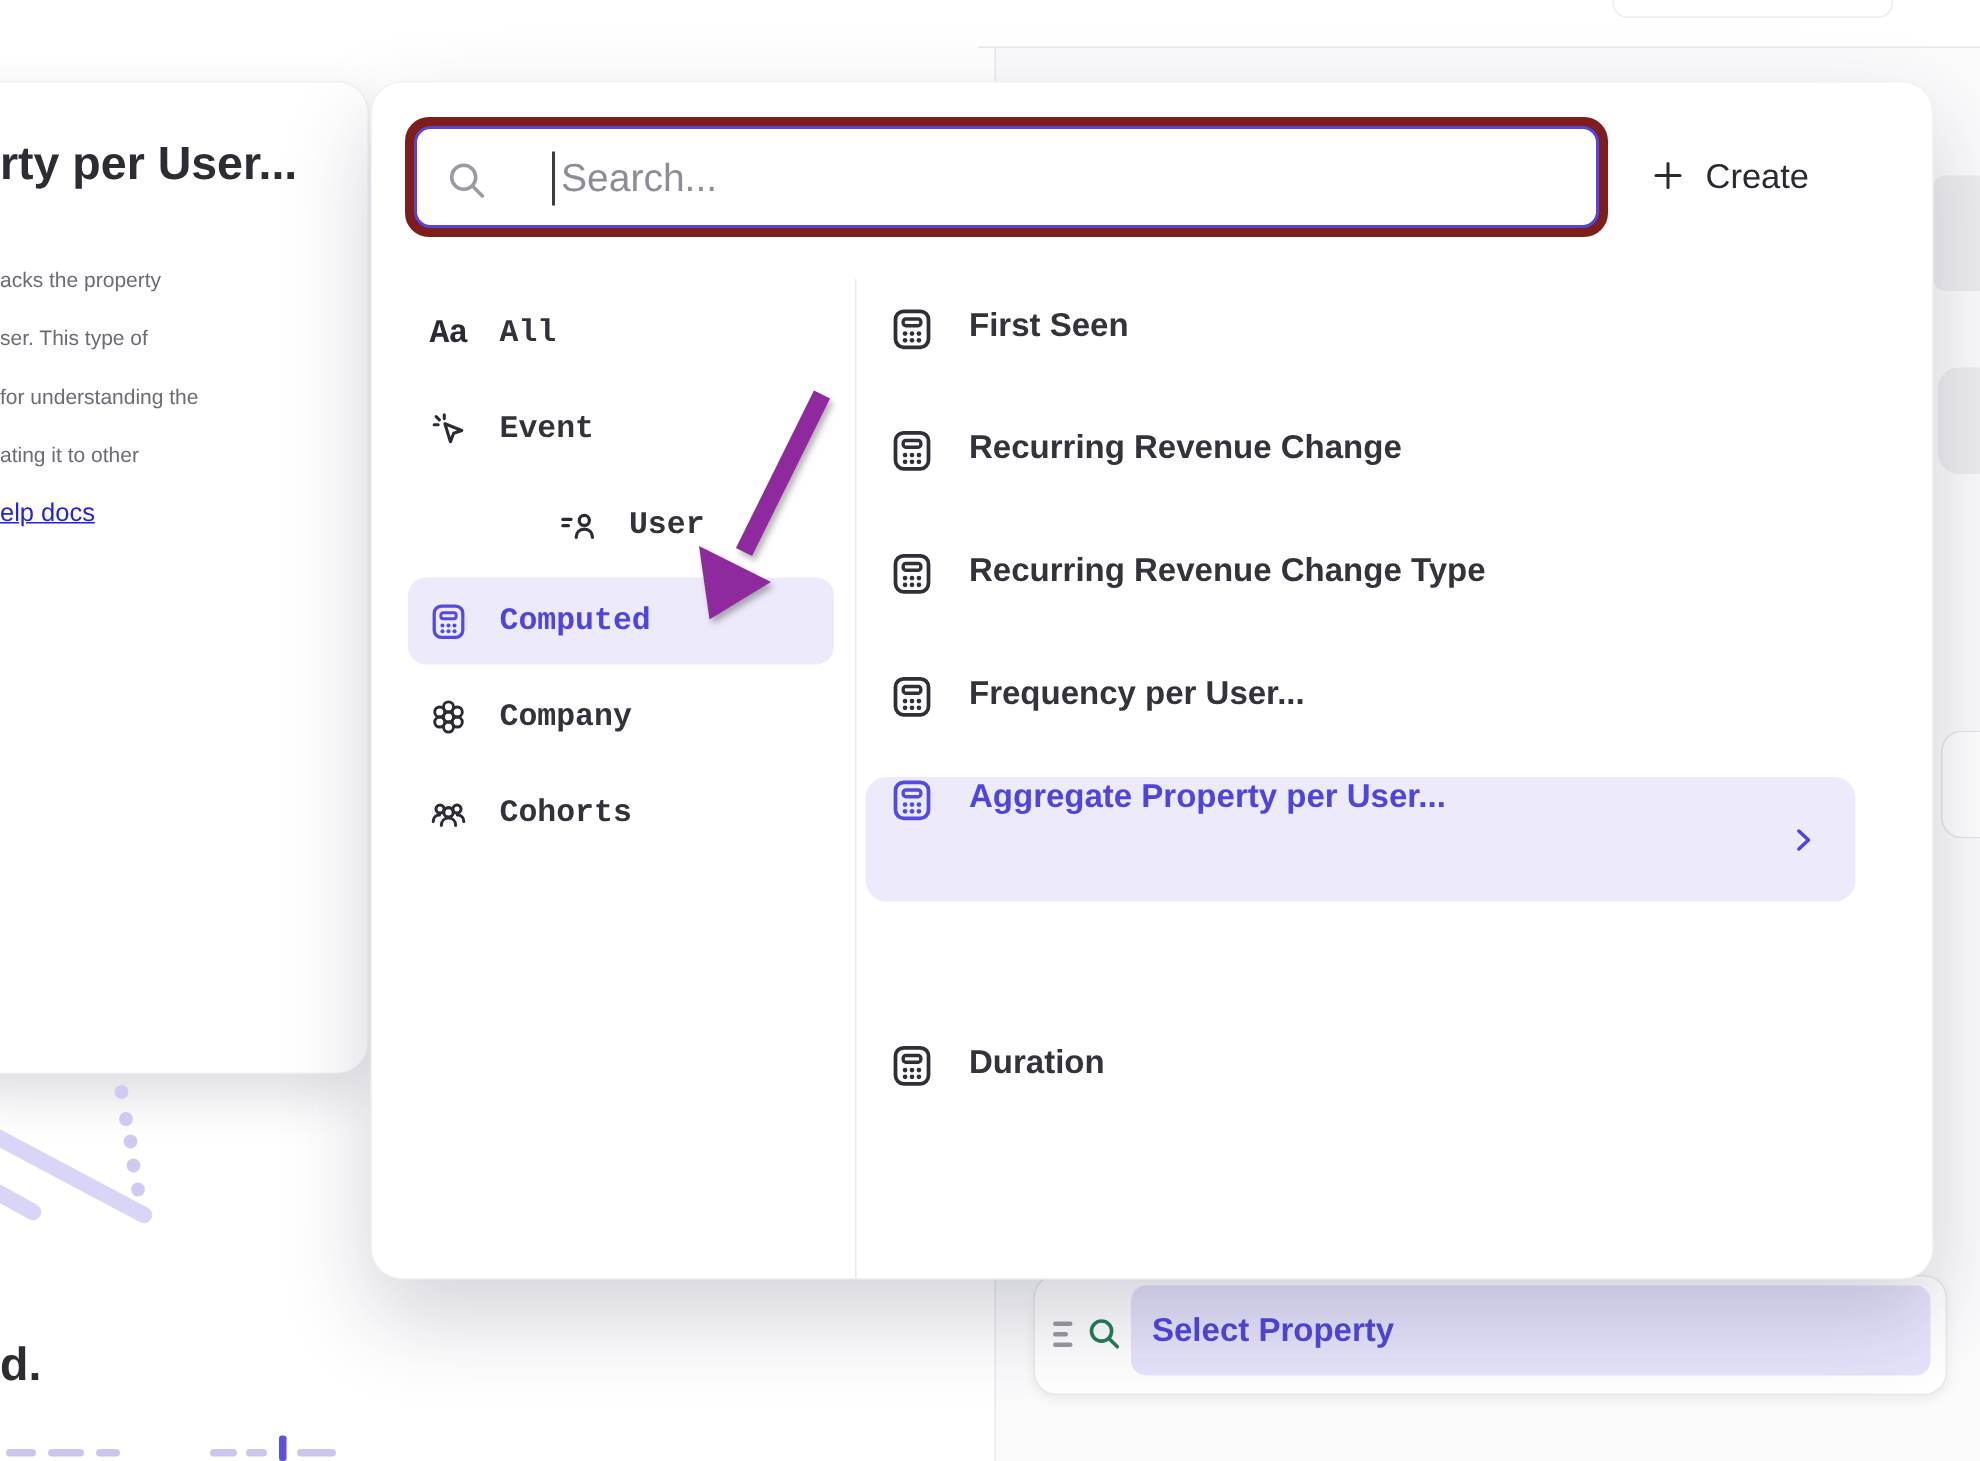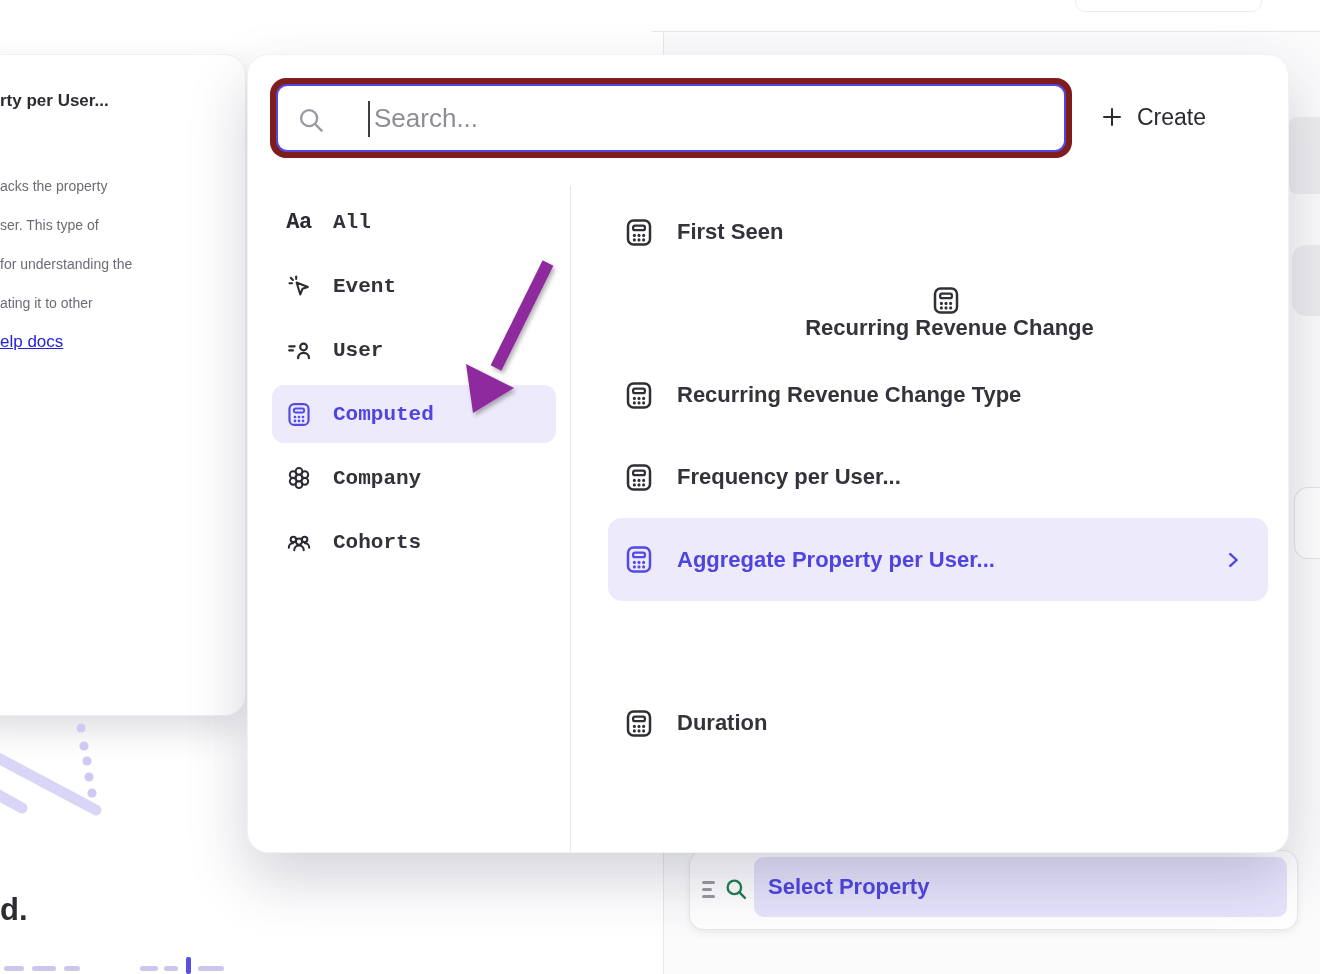--- a/index.html
+++ b/index.html
@@ -18,21 +18,21 @@
   .edge-band-1 { left:1289px; top:117px; width:31px; height:77px; background:#ededef; border-radius:8px 0 0 8px; }
   .edge-band-2 { left:1292px; top:245px; width:28px; height:71px; background:#ededef; border-radius:14px 0 0 14px; }
   .edge-card-frag { left:1294px; top:487px; width:26px; height:72px; background:#fff; border:1px solid #e4e4e6; border-right:none; border-radius:14px 0 0 14px; }
 
   
   .tooltip-card {
     left:-30px; top:55px; width:275px; height:660px; background:#fff;
     border-radius:0 20px 20px 20px;
     box-shadow:0 0 0 1px #f0f0f2, 0 14px 34px rgba(40,40,70,.16);
   }
-  .tooltip-title { position:absolute; left:30px; top:36px; font-size:17px; font-weight:700; color:#2c2c33; white-space:nowrap; }
+  .tooltip-title { position:absolute; left:30px; top:36px; font-size:31px; font-weight:700; color:#2c2c33; white-space:nowrap; }
   .tooltip-line { position:absolute; left:30px; font-size:14px; line-height:39px; height:39px; color:#6c6c76; white-space:nowrap; }
   .tl0 { top:112px; } .tl1 { top:151px; } .tl2 { top:190px; } .tl3 { top:229px; }
   .tooltip-link { position:absolute; left:30px; top:267px; font-size:17px; line-height:39px; color:#2521e0; text-decoration:underline; white-space:nowrap; }
 
   
   .frag-d { left:0; top:892px; font-size:31px; font-weight:700; color:#2c2c33; }
   .frag-dash { position:absolute; height:5px; border-radius:3px; background:#cac6ee; top:966px; }
   .frag-tall { position:absolute; left:186px; top:957px; width:5px; height:17px; border-radius:2px; background:#5a50e0; }
 
   
@@ -88,22 +88,22 @@
     display:flex; align-items:center; color:#32323a; cursor:pointer;font-family:Liberation Mono, monospace;
   }
   .cat-row .ic { width:26px; height:26px; margin-left:14px; display:flex; align-items:center; justify-content:center; color:#2b2b33; }
   .cat-row .lbl { margin-left:21px; font-size:21px; font-weight:600; }
   .cat-row.selected { background:#edeafb; color:#4f44e0; }
   .cat-row.selected .ic { color:#5348e8; }
   .aa-glyph { font-size:22px; font-weight:600; letter-spacing:-0.5px; color:#2b2b33; }
 
   
   .item-row {
-    position:absolute; left:360px; width:660px; height:56px; border-radius:14px;
-    display:flex; align-items:center; color:#33333b; cursor:pointer;
+    position:absolute; left:329px; width:660px; height:56px; border-radius:14px;
+    display:flex; align-items:flex-start; color:#33333b; cursor:pointer;
   }
   .item-row .ic { width:30px; height:30px; margin-left:16px; color:#2f2f37; display:flex; align-items:center; justify-content:center; }
   .item-row .lbl { margin-left:23px; font-size:22px; font-weight:600; }
   .item-row.selected { height:83px; background:#edeafb; color:#4f44e0; }
   .item-row.selected .ic { color:#5348e8; }
   .item-row .chev { position:absolute; right:24px; top:50%; transform:translateY(-50%); color:#4f44e0; display:flex; }
 
   svg { display:block; }
 </style>
 </head>
@@ -203,21 +203,21 @@
         <svg width="26" height="26" viewBox="0 0 24 24" fill="none" stroke="currentColor" stroke-width="1.9" stroke-linecap="round" stroke-linejoin="round">
           <path d="M9.8 8.8 L20.2 12.9 L15.2 14.6 L13.2 19.8 Z"></path>
           <line x1="4.4" y1="4.4" x2="6.4" y2="6.4"></line>
           <line x1="3.2" y1="9.4" x2="5.6" y2="9.4"></line>
           <line x1="9.4" y1="3.2" x2="9.4" y2="5.6"></line>
         </svg>
       </span>
       <span class="lbl">Event</span>
     </div>
 
-    <div class="cat-row" style="top:266px;">
+    <div class="cat-row" style="top:266px;justify-content:center;">
       <span class="ic">
         <svg width="26" height="26" viewBox="0 0 24 24" fill="none" stroke="currentColor" stroke-width="2" stroke-linecap="round">
           <line x1="3" y1="8.6" x2="8" y2="8.6"></line>
           <line x1="3" y1="12.4" x2="6.4" y2="12.4"></line>
           <circle cx="16.2" cy="9.2" r="3.1"></circle>
           <path d="M11.2 19.6 c0-3.1 2.2-5 5-5 s5 1.9 5 5"></path>
         </svg>
       </span>
       <span class="lbl">User</span>
     </div>
@@ -280,21 +280,21 @@
               <circle cx="15.7" cy="14.3" r="1.25"></circle>
               <circle cx="8.3" cy="17.9" r="1.25"></circle>
               <circle cx="12" cy="17.9" r="1.25"></circle>
               <circle cx="15.7" cy="17.9" r="1.25"></circle>
             </g>
         </svg>
       </span>
       <span class="lbl">First Seen</span>
     </div>
 
-    <div class="item-row" style="top:230px;flex-direction:column;">
+    <div class="item-row" style="top:230px;">
       <span class="ic">
         <svg width="31" height="31" viewBox="0 0 24 24" fill="none" stroke="currentColor" stroke-width="2" stroke-linejoin="round">
           <rect x="3.2" y="2.4" width="17.6" height="19.2" rx="4.4"></rect>
           <rect x="7.3" y="6.5" width="9.4" height="3.6" rx="1.4" stroke-width="1.8"></rect>
           <g fill="currentColor" stroke="none">
               <circle cx="8.3" cy="14.3" r="1.25"></circle>
               <circle cx="12" cy="14.3" r="1.25"></circle>
               <circle cx="15.7" cy="14.3" r="1.25"></circle>
               <circle cx="8.3" cy="17.9" r="1.25"></circle>
               <circle cx="12" cy="17.9" r="1.25"></circle>

